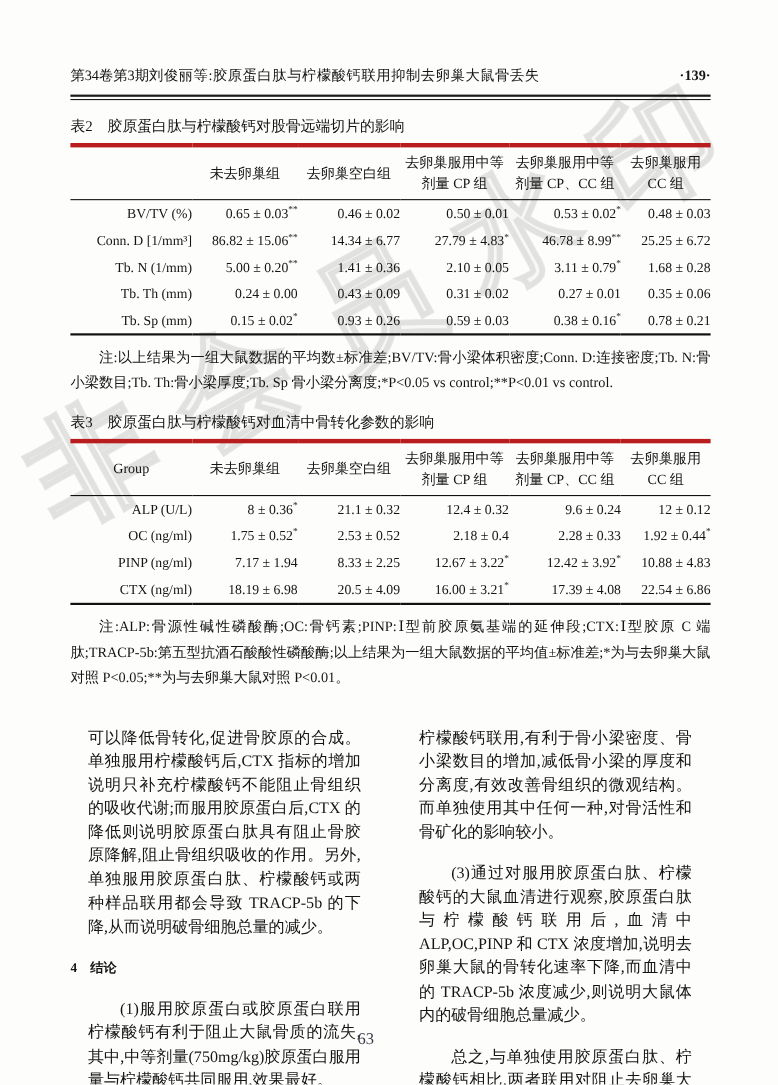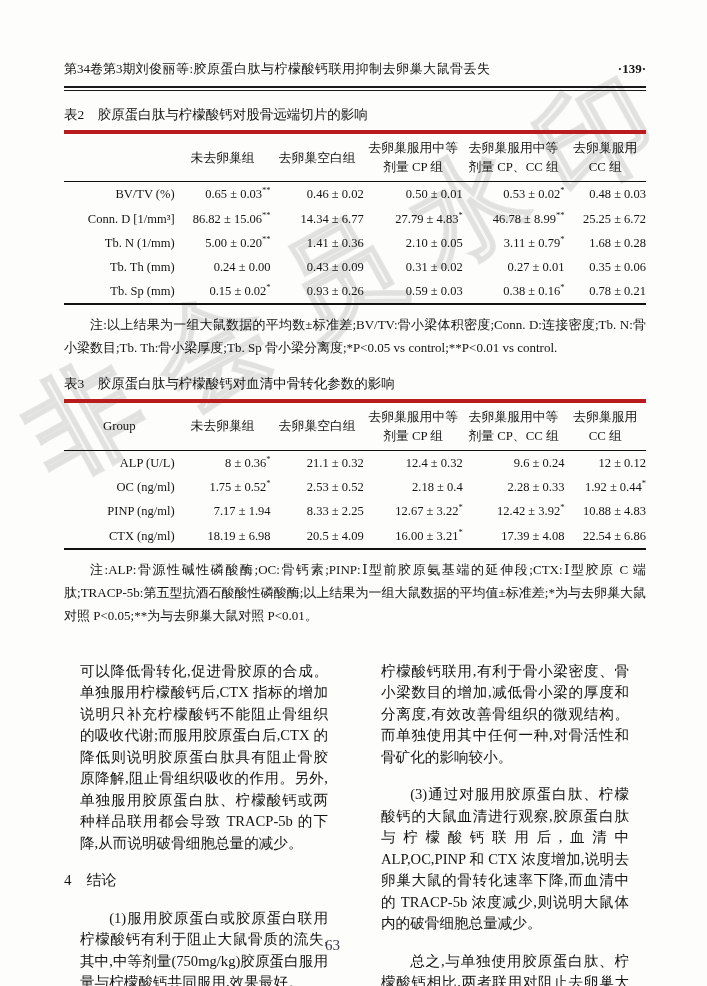--- a/index.html
+++ b/index.html
@@ -26,21 +26,21 @@
   th:nth-child(3),td:nth-child(3){width:16%}
   th:nth-child(4),td:nth-child(4){width:17%}
   th:nth-child(5),td:nth-child(5){width:17.5%}
   sup{font-size:8.5px;line-height:0}
   .note{font-size:13px;line-height:1.8;text-indent:2em;margin:8px 0 0;text-align:justify}
   
   .columns{display:flex;gap:21px;margin-top:17px}
   .col{width:280px;font-size:14.6px;line-height:21.5px;text-align:justify}
   .col p{margin:16px}
   .ind{text-indent:2em}
-  h4.sec{font-size:15px;margin:0;font-weight:normal}
+  h4.sec{font-size:12px;margin:0;font-weight:bold}
   .ack b{font-weight:bold}
   
   .footer{position:absolute;left:0;right:42px;bottom:32px;text-align:center;
           font-size:15px;color:#3a3a4a;z-index:1}
   .wm{position:absolute;left:-145px;top:195px;width:1000px;text-align:center;
       transform:rotate(-29deg);font-size:112px;font-weight:bold;letter-spacing:34px;
       white-space:nowrap;color:rgba(160,160,160,0.06);
       -webkit-text-stroke:2px rgba(175,175,175,0.30);
       pointer-events:none;z-index:0;font-family:"Liberation Sans",sans-serif}
 </style>

